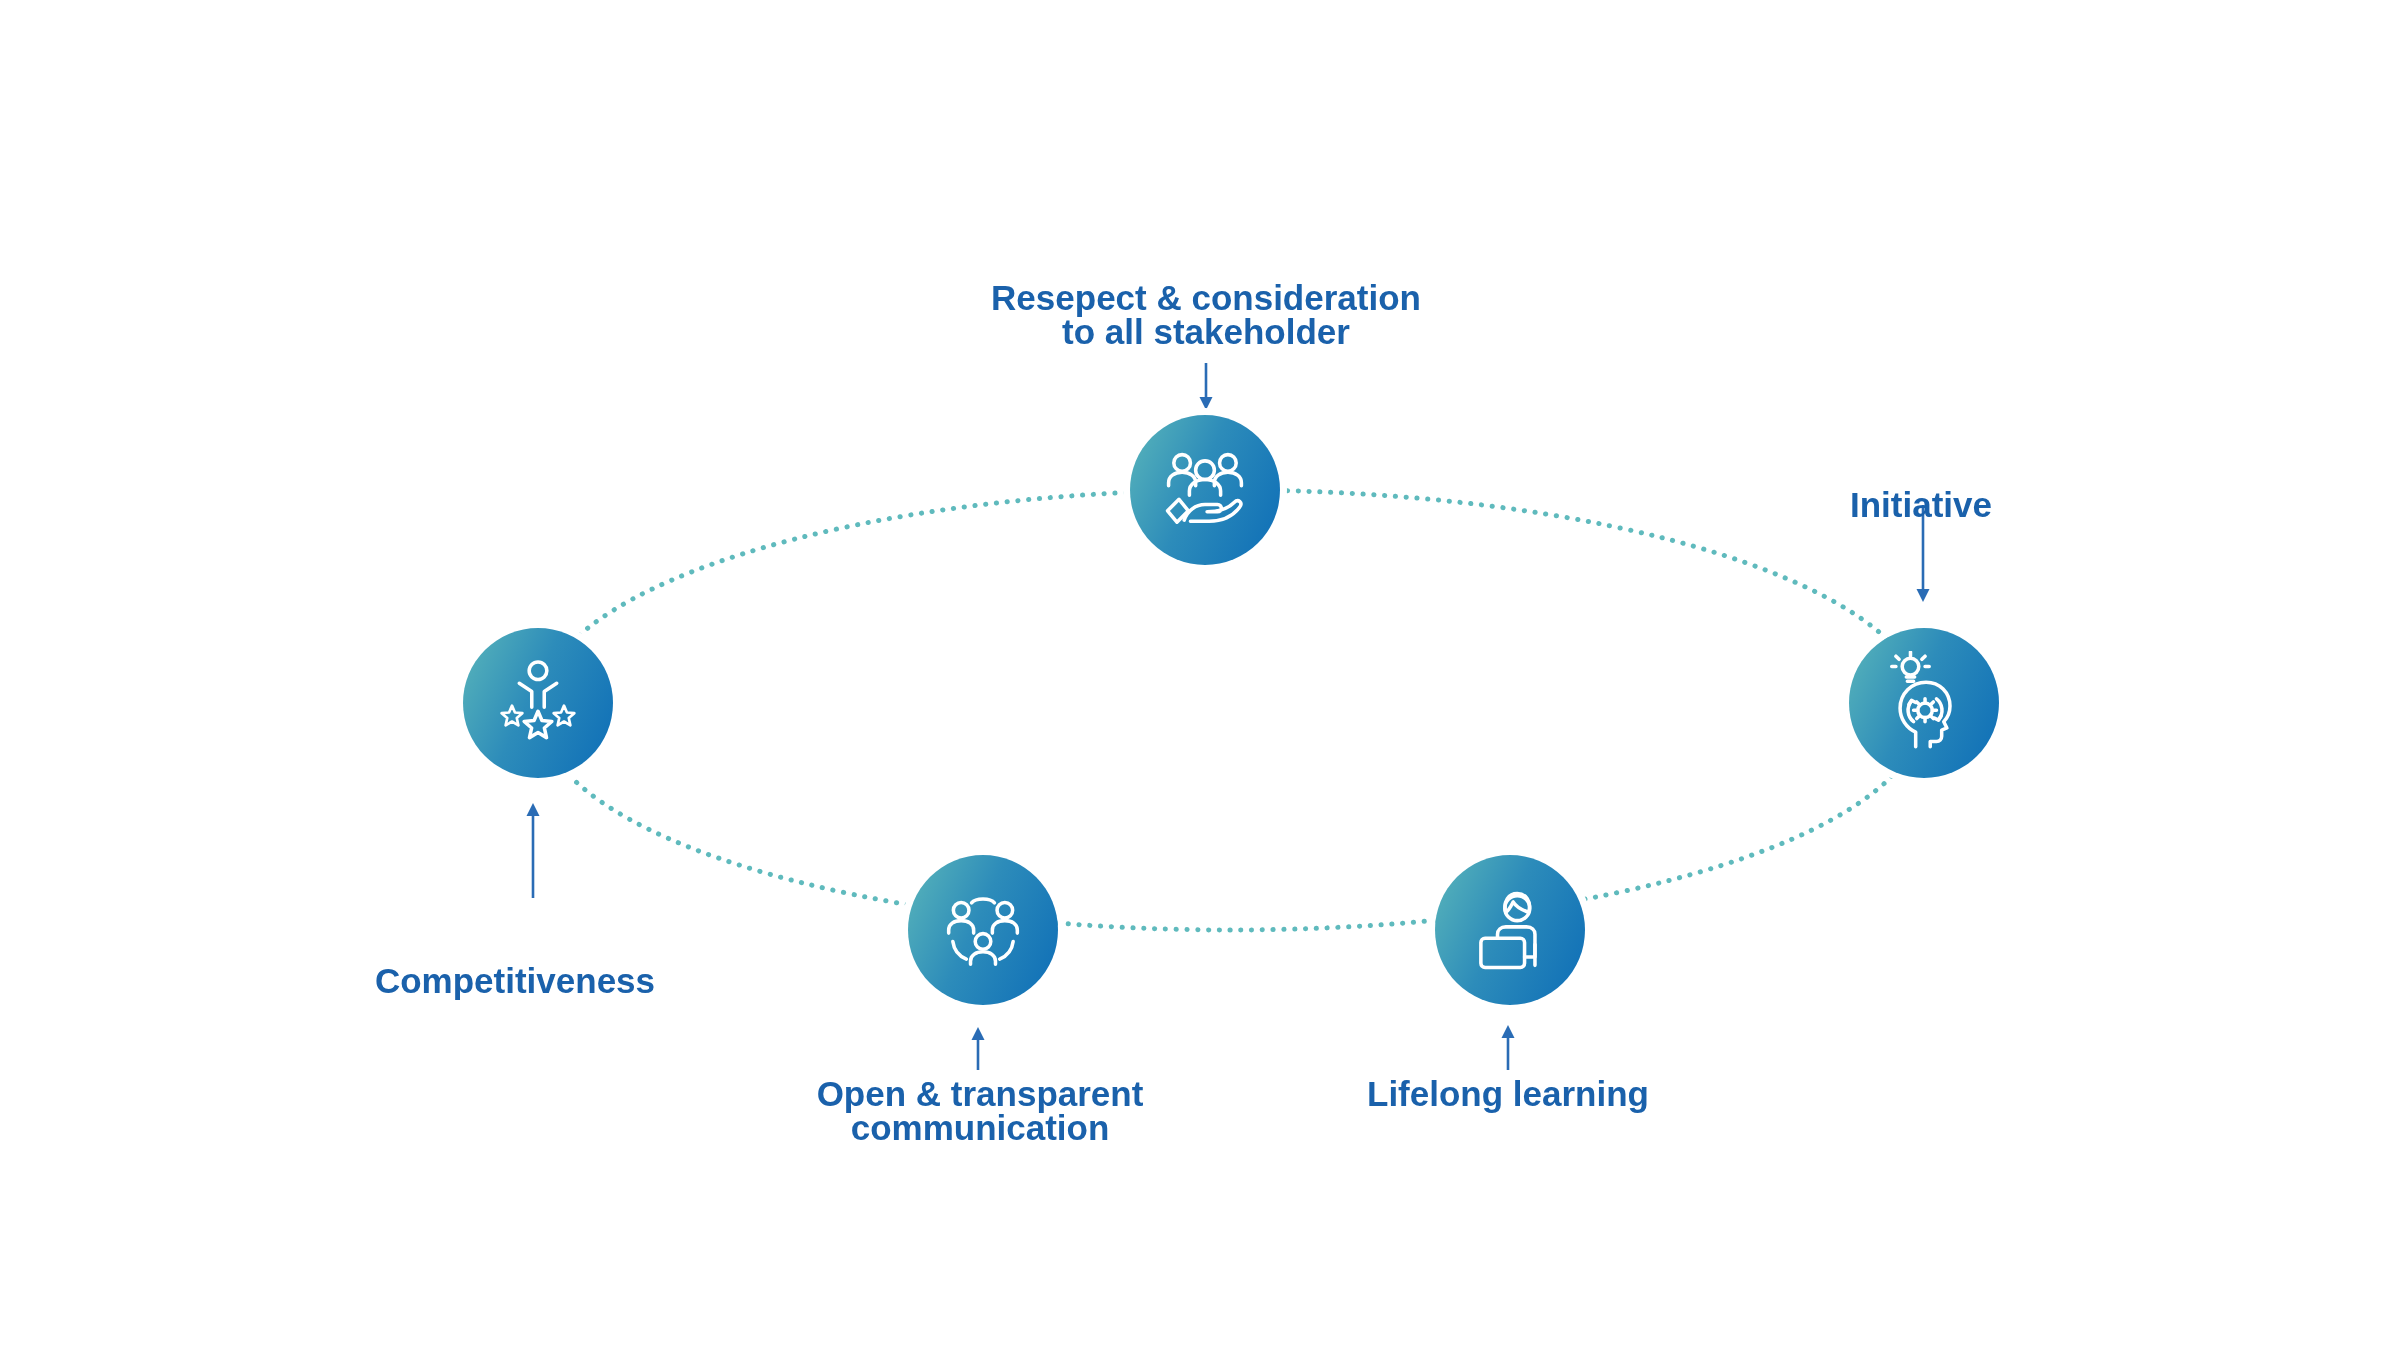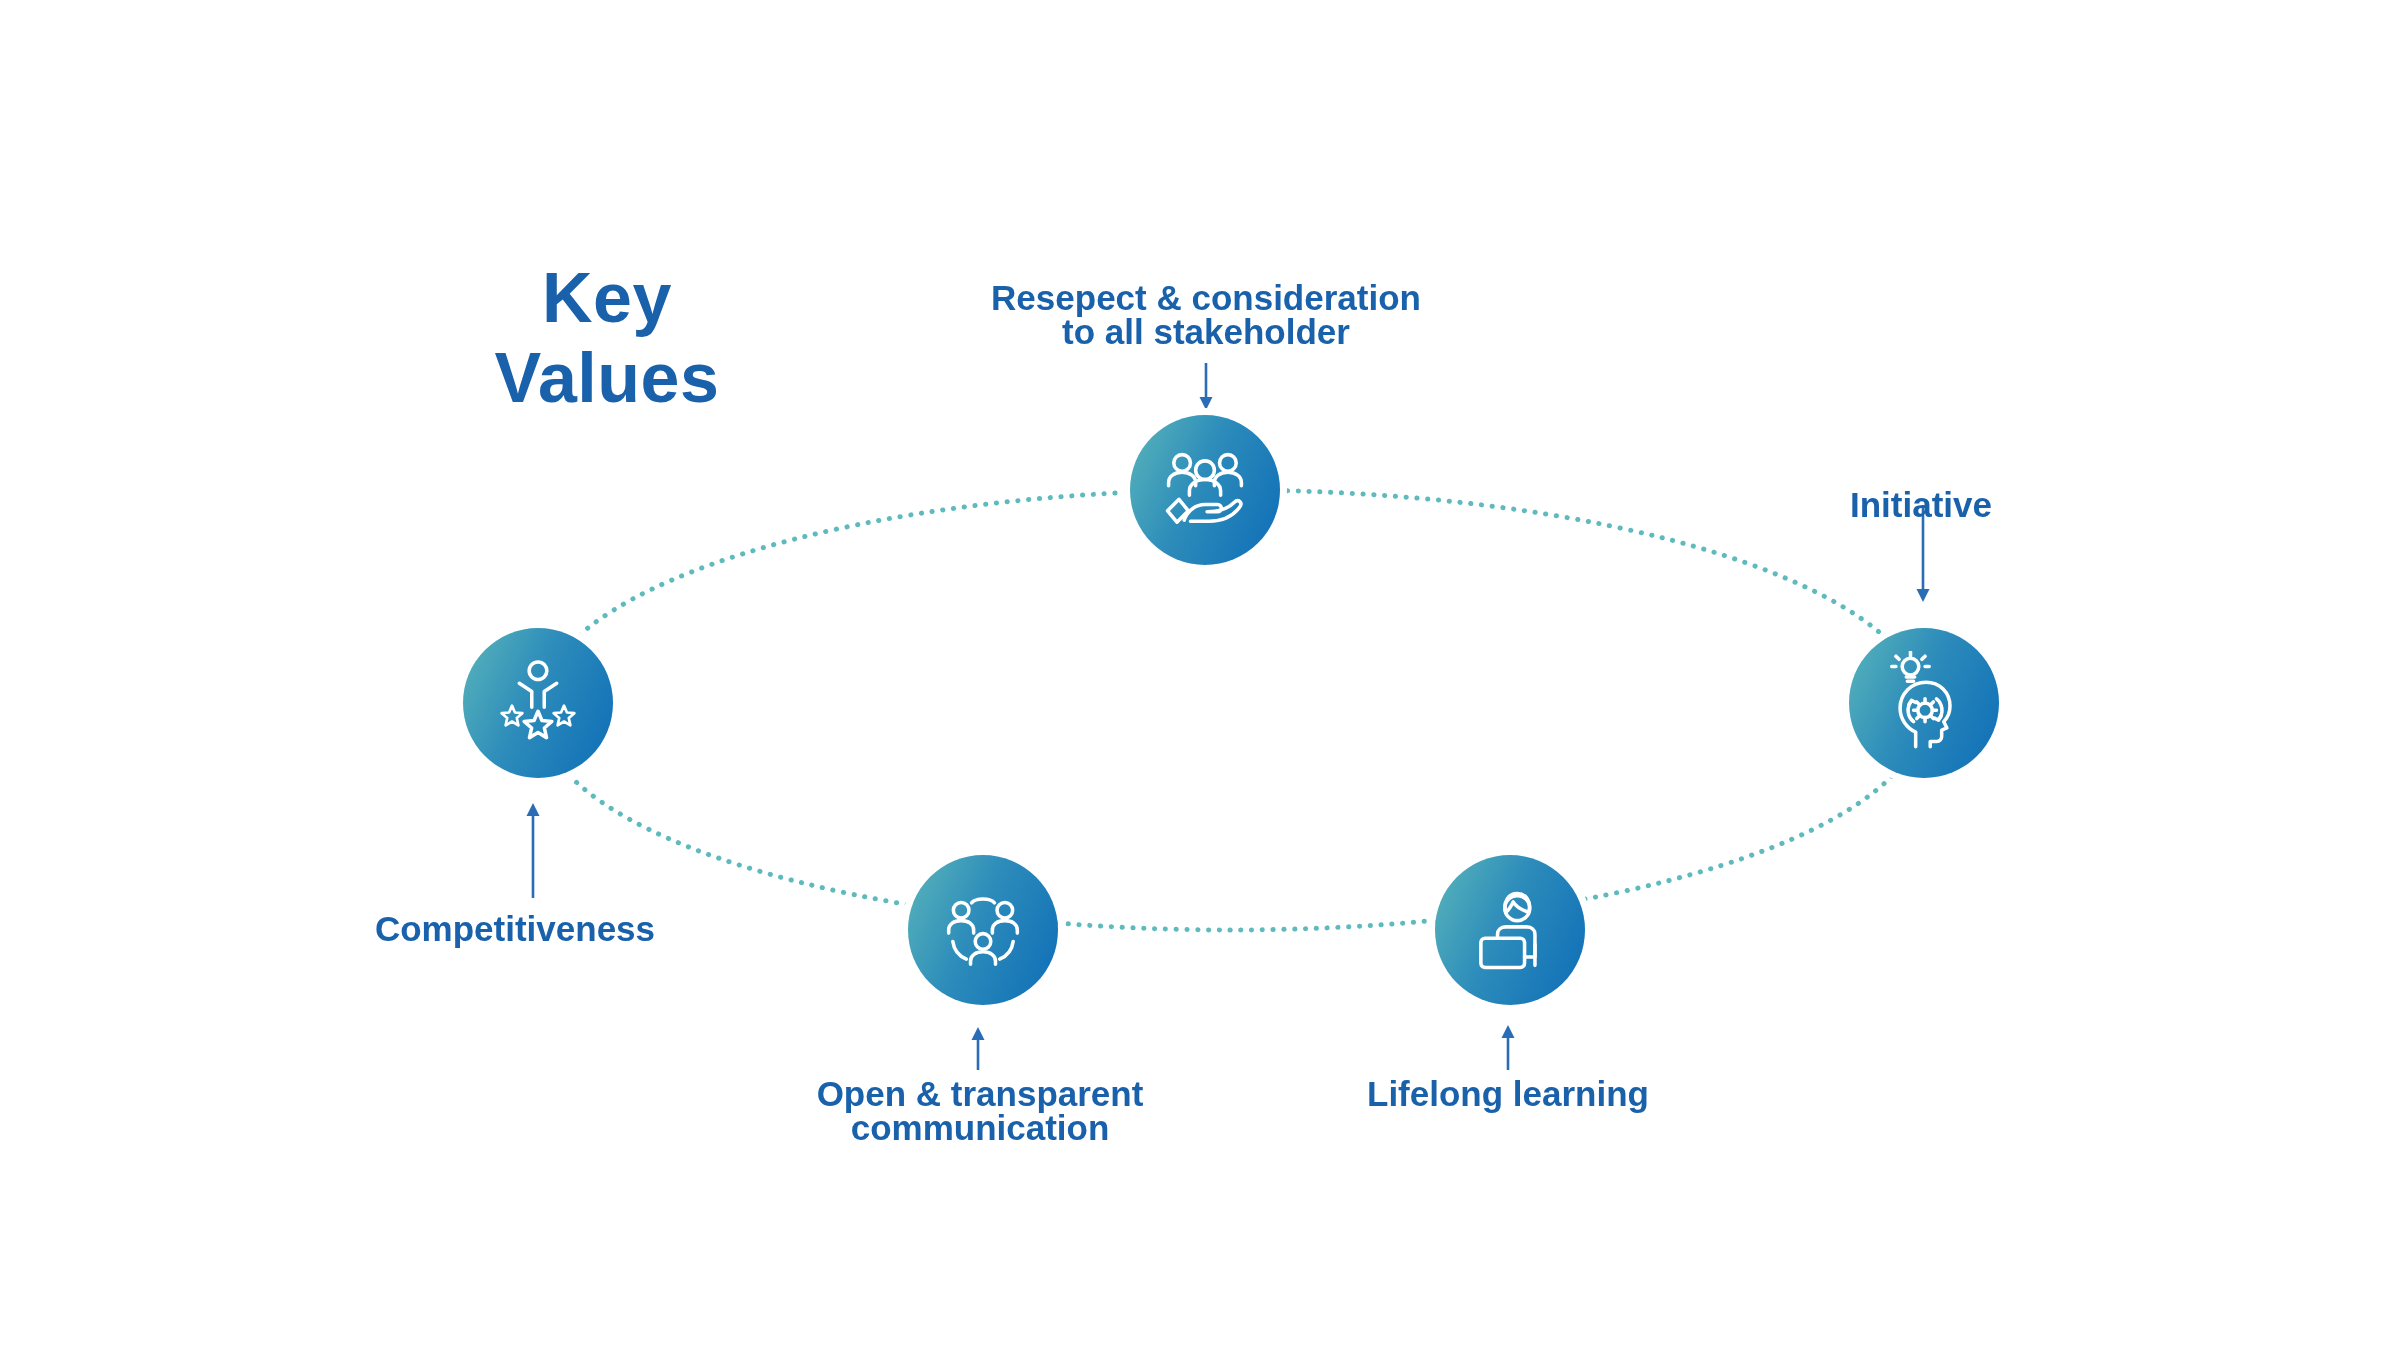--- a/index.html
+++ b/index.html
@@ -34,21 +34,21 @@
     position: absolute;
     text-align: center;
     font-size: 35px;
     line-height: 34px;
     font-weight: 700;
     color: #1a61ab;
     white-space: pre-line;
   }
   .label-stakeholders   { left: 886px;  top: 281px;  width: 640px; }
   .label-initiative     { left: 1721px; top: 452px;  width: 400px; margin-top: 36px; }
-  .label-competitiveness{ left: 265px;  top: 912px;  width: 500px; text-align: center; }
+  .label-competitiveness{ left: 265px;  top: 964px;  width: 500px; text-align: center; }
   .label-communication  { left: 730px;  top: 1077px; width: 500px; }
   .label-lifelong       { left: 1258px; top: 1077px; width: 500px; }
   .value-circle {
     position: absolute;
     width: 150px;
     height: 150px;
     border-radius: 50%;
     background: linear-gradient(115deg, #5ab6ba 0%, #2d8cba 45%, #0d6db7 100%);
     box-shadow: 0 0 0 7px #ffffff;
     display: flex;
@@ -88,22 +88,20 @@
       <polygon points="533,803 526.5,816 539.5,816" stroke="none"></polygon>
 
       <line x1="978" y1="1070" x2="978" y2="1038"></line>
       <polygon points="978,1027 971.5,1040 984.5,1040" stroke="none"></polygon>
 
       <line x1="1508" y1="1070" x2="1508" y2="1036"></line>
       <polygon points="1508,1025 1501.5,1038 1514.5,1038" stroke="none"></polygon>
     </g>
   </svg>
 
-  <h1 class="title">Key
-Values</h1>
 
   <div class="value-label label-stakeholders">Resepect &amp; consideration
 to all stakeholder</div>
   <div class="value-label label-initiative">Initiative</div>
   <div class="value-label label-competitiveness">Competitiveness</div>
   <div class="value-label label-communication">Open &amp; transparent
 communication</div>
   <div class="value-label label-lifelong">Lifelong learning</div>
 
   <div class="value-circle circle-stakeholders">

